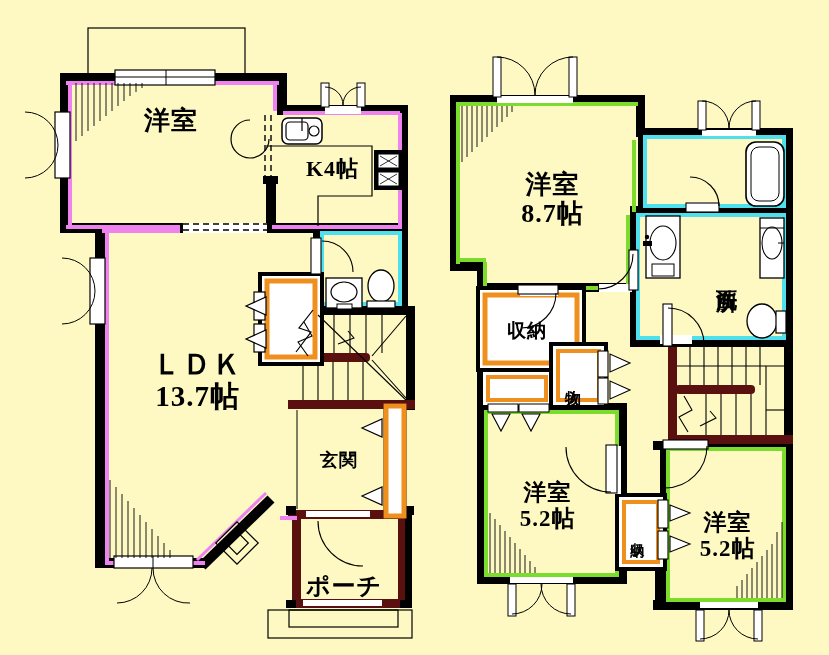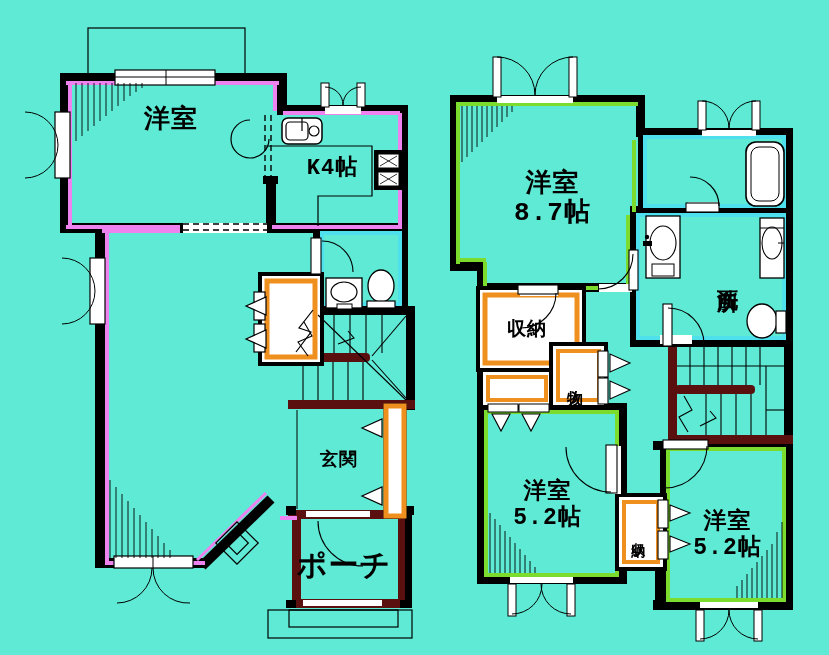--- a/index.html
+++ b/index.html
@@ -1,17 +1,17 @@
 <!DOCTYPE html>
 <html><head>
 <meta charset="utf-8">
 <style>
   html,body{margin:0;padding:0;background:#ffffff;}
-  #stage{position:relative;width:829px;height:655px;background:#5eead4;overflow:hidden;
-         font-family:Liberation Mono, monospace;}
+  #stage{position:relative;width:829px;height:655px;background:#fef9c3;overflow:hidden;
+         font-family:Liberation Serif, serif;}
   #plan-svg{position:absolute;left:0;top:0;}
   .lbl{position:absolute;color:#000;font-weight:bold;text-align:center;line-height:1.12;
        letter-spacing:1px;white-space:nowrap;}
   .vtext{writing-mode:vertical-rl;text-orientation:upright;letter-spacing:1px;}
 </style>
 </head>
 <body>
 
 <div id="stage">
 
@@ -419,26 +419,30 @@
 </svg>
 
   <div class="lbl" style="left:86px;top:106px;width:170px;font-size:26px;">
     <span>洋室</span><br>
   </div>
 
   <div class="lbl" style="left:275px;top:157px;width:115px;font-size:22px;">
     <span>K4帖</span>
   </div>
 
+  <div class="lbl" style="left:95px;top:348px;width:205px;font-size:29px;">
+    <span>ＬＤＫ</span><br>
+    <span>13.7帖</span>
+  </div>
 
   <div class="lbl" style="left:283px;top:450px;width:112px;font-size:18px;">
     <span>玄関</span>
   </div>
 
-  <div class="lbl" style="left:292px;top:551px;width:104px;font-size:30px;">
+  <div class="lbl" style="left:292px;top:573px;width:104px;font-size:24px;">
     <span>ポーチ</span>
   </div>
 
   <div class="lbl" style="left:465px;top:170px;width:175px;font-size:26px;">
     <span>洋室</span><br>
     <span>8.7帖</span>
   </div>
 
 
   <div class="lbl vtext" style="left:714px;top:224px;height:100px;font-size:21px;">

